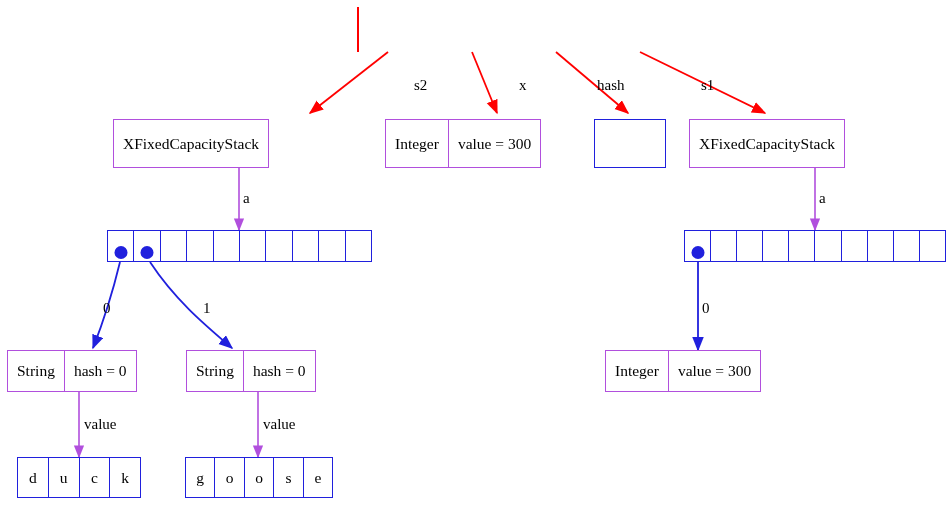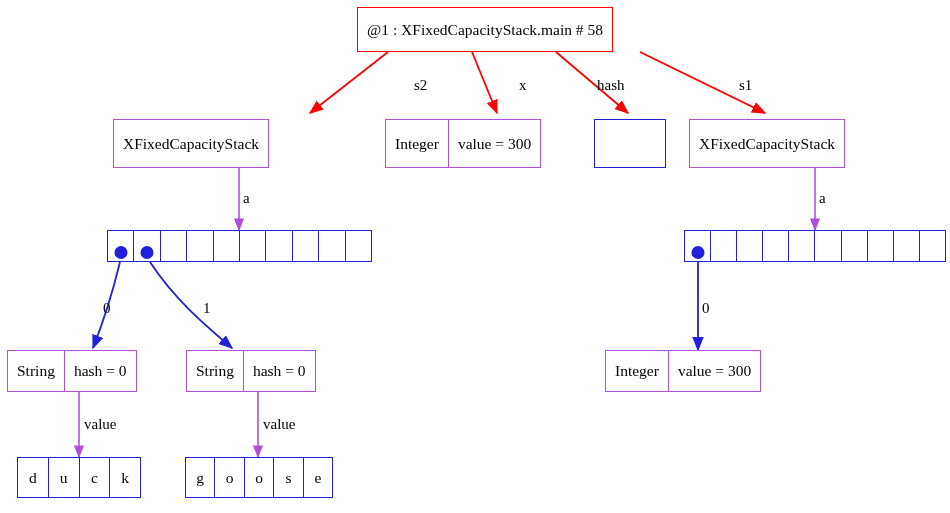--- a/index.html
+++ b/index.html
@@ -108,34 +108,33 @@
     <line x1="698" y1="262" x2="698" y2="350" stroke="#2020dd" stroke-width="1.8" marker-end="url(#ah-blue)"></line>
 
     <line x1="79" y1="392" x2="79" y2="457" stroke="#b14fdd" stroke-width="1.6" marker-end="url(#ah-purple)"></line>
 
     <line x1="258" y1="392" x2="258" y2="457" stroke="#b14fdd" stroke-width="1.6" marker-end="url(#ah-purple)"></line>
   </svg>
 
   <div class="elabel" style="left:414px;top:78px;">s2</div>
   <div class="elabel" style="left:519px;top:78px;">x</div>
   <div class="elabel" style="left:597px;top:78px;">hash</div>
-  <div class="elabel" style="left:701px;top:78px;margin-left:38px;">s1</div>
+  <div class="elabel" style="left:701px;top:78px;">s1</div>
 
   <div class="elabel" style="left:243px;top:191px;">a</div>
   <div class="elabel" style="left:819px;top:191px;">a</div>
 
   <div class="elabel" style="left:103px;top:301px;">0</div>
   <div class="elabel" style="left:203px;top:301px;">1</div>
   <div class="elabel" style="left:702px;top:301px;">0</div>
 
   <div class="elabel" style="left:84px;top:417px;">value</div>
   <div class="elabel" style="left:263px;top:417px;">value</div>
 
   <div class="node n-red" style="left:357px;top:7px;height:45px;">
-    <div class="cell">@1 : XFixedCapacityStack.main # 58</div>
   </div>
 
   <div class="node n-purple" style="left:113px;top:119px;height:49px;">
     <div class="cell">XFixedCapacityStack</div>
   </div>
 
   <div class="node n-purple" style="left:385px;top:119px;height:49px;">
     <div class="cell">Integer</div>
     <div class="cell">value = 300</div>
   </div>

